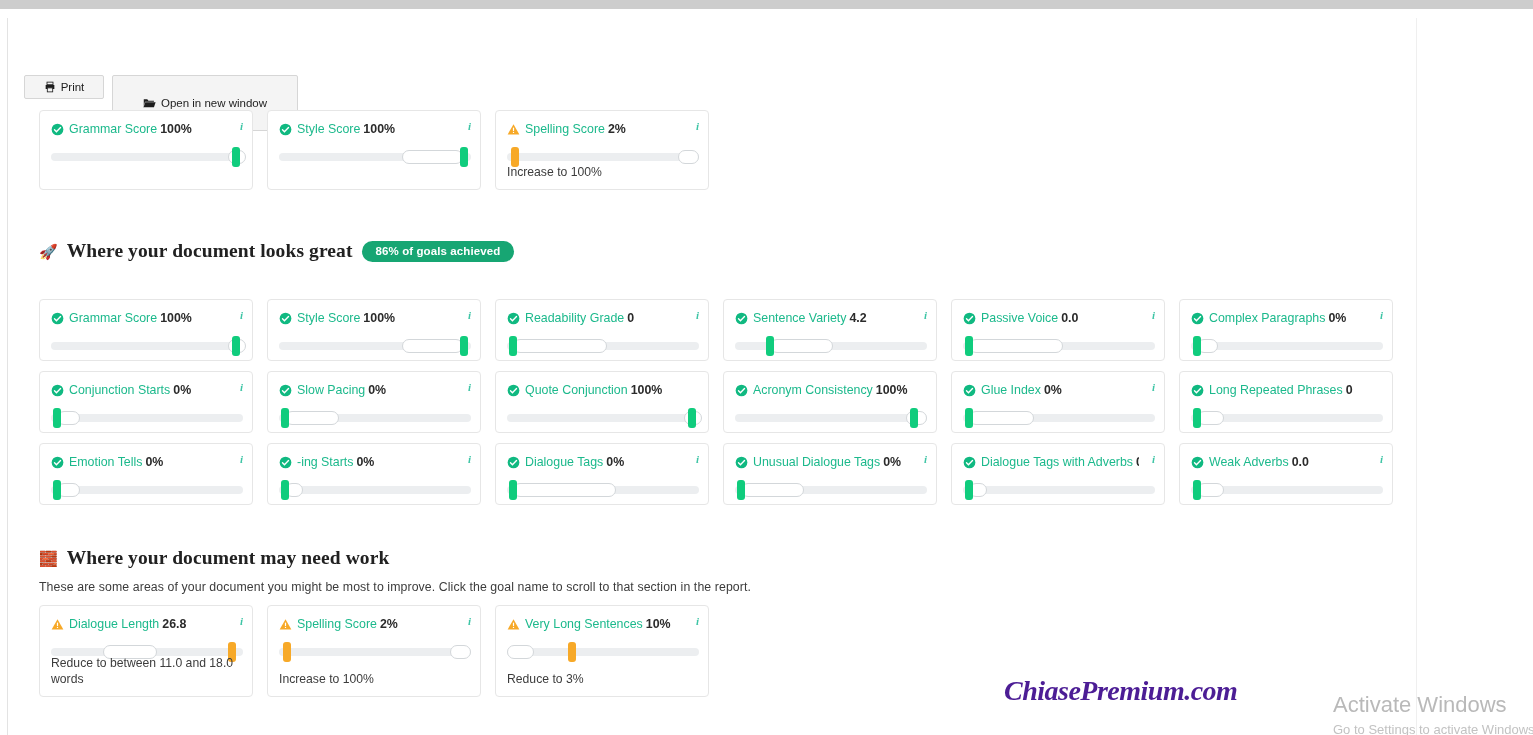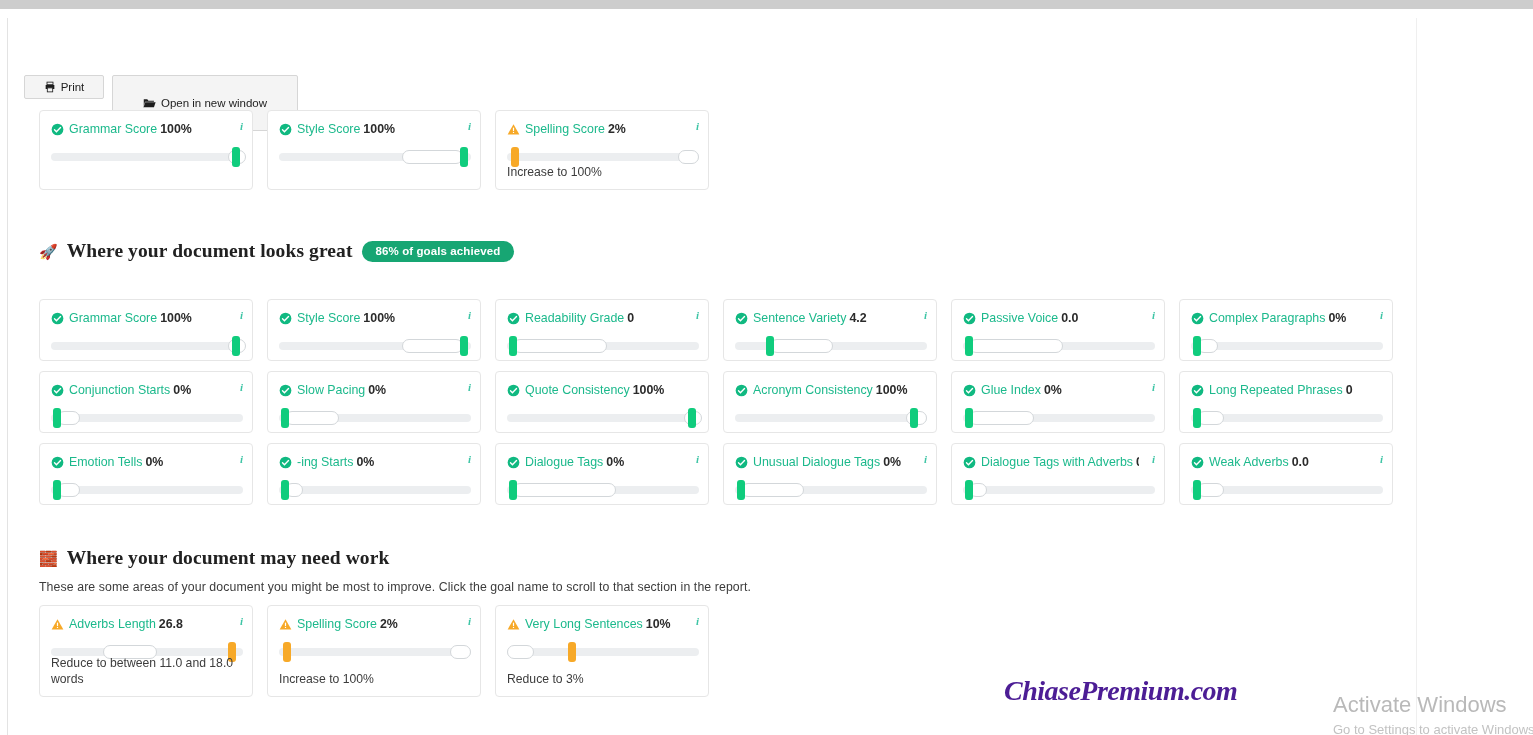--- a/index.html
+++ b/index.html
@@ -493,21 +493,21 @@
           </div>
         </div>
         <div class="card reg">
           <div class="card-head">
             <span class="status-ico">
               <svg width="13" height="13" viewBox="0 0 16 16">
                 <circle cx="8" cy="8" r="7.2" fill="#10b981"></circle>
                 <path d="M4.3 8.3l2.4 2.4 5-5.2" fill="none" stroke="#ffffff" stroke-width="1.7" stroke-linecap="round"></path>
               </svg>
             </span>
-            <span class="goal-txt"><a class="goal-name">Quote Consistency</a><span class="goal-val">100%</span></span>
+            <span class="goal-txt"><a class="goal-name">Quote Conjunction</a><span class="goal-val">100%</span></span>
           </div>
           <div class="gauge">
             <div class="track"></div>
             <div class="zone" style="left:176.6px;width:18.0px;"></div>
             <div class="marker ok" style="left:180.5px;"></div>
           </div>
         </div>
         <div class="card reg">
           <div class="card-head">
             <span class="status-ico">
@@ -669,21 +669,21 @@
     <div class="grid" id="work-grid" style="top:596px;">
         <div class="card work">
           <div class="card-head">
             <span class="status-ico">
               <svg width="13" height="13" viewBox="0 0 16 16">
                 <path d="M8 1.4L15.2 14H0.8z" fill="#f7a928"></path>
                 <rect x="7.25" y="5.6" width="1.5" height="4.3" rx="0.7" fill="#ffffff"></rect>
                 <circle cx="8" cy="11.6" r="0.85" fill="#ffffff"></circle>
               </svg>
             </span>
-            <span class="goal-txt"><a class="goal-name">Adverbs Length</a><span class="goal-val">26.8</span></span>
+            <span class="goal-txt"><a class="goal-name">Dialogue Length</a><span class="goal-val">26.8</span></span>
           </div>
           <span class="info-ico">i</span>
           <div class="gauge">
             <div class="track"></div>
             <div class="zone" style="left:51.8px;width:53.8px;"></div>
             <div class="marker warn" style="left:176.6px;"></div>
           </div>
           <div class="advice">Reduce to between 11.0 and 18.0 words</div>
         </div>
         <div class="card work">

